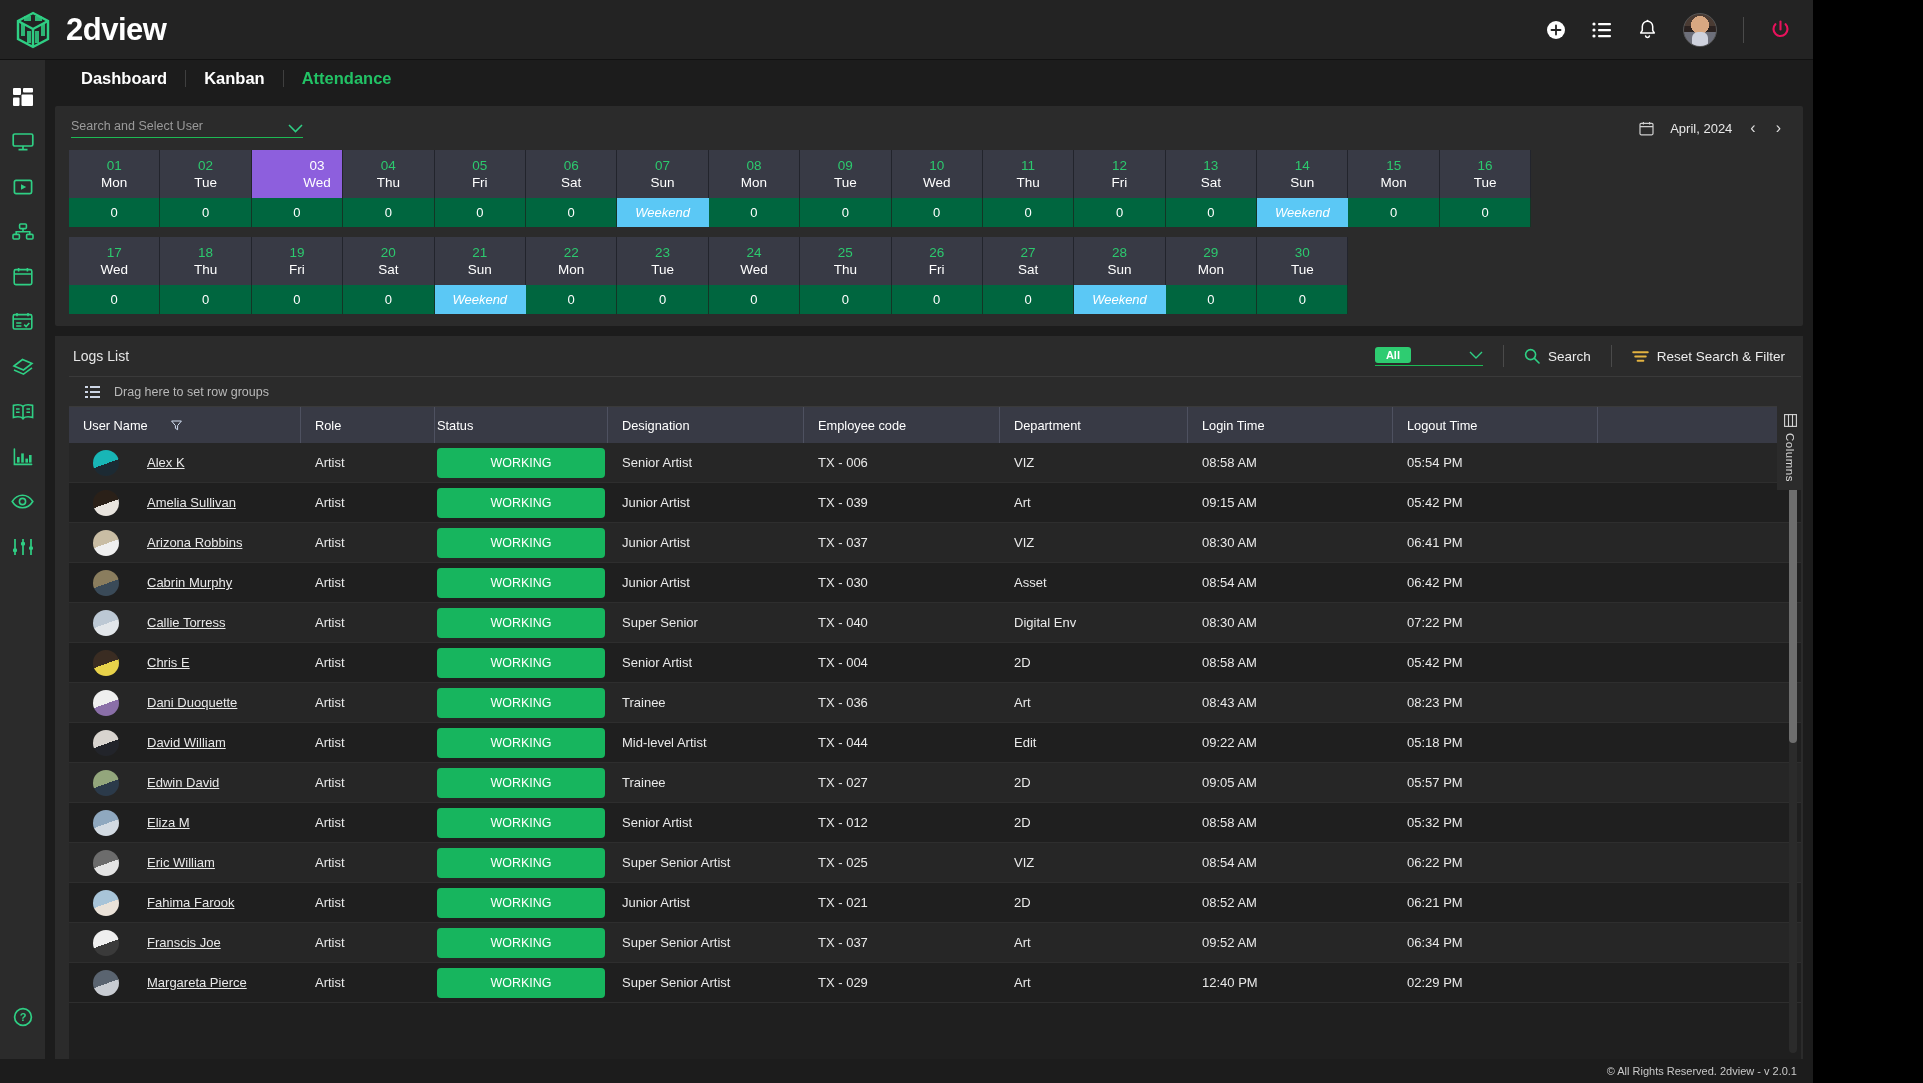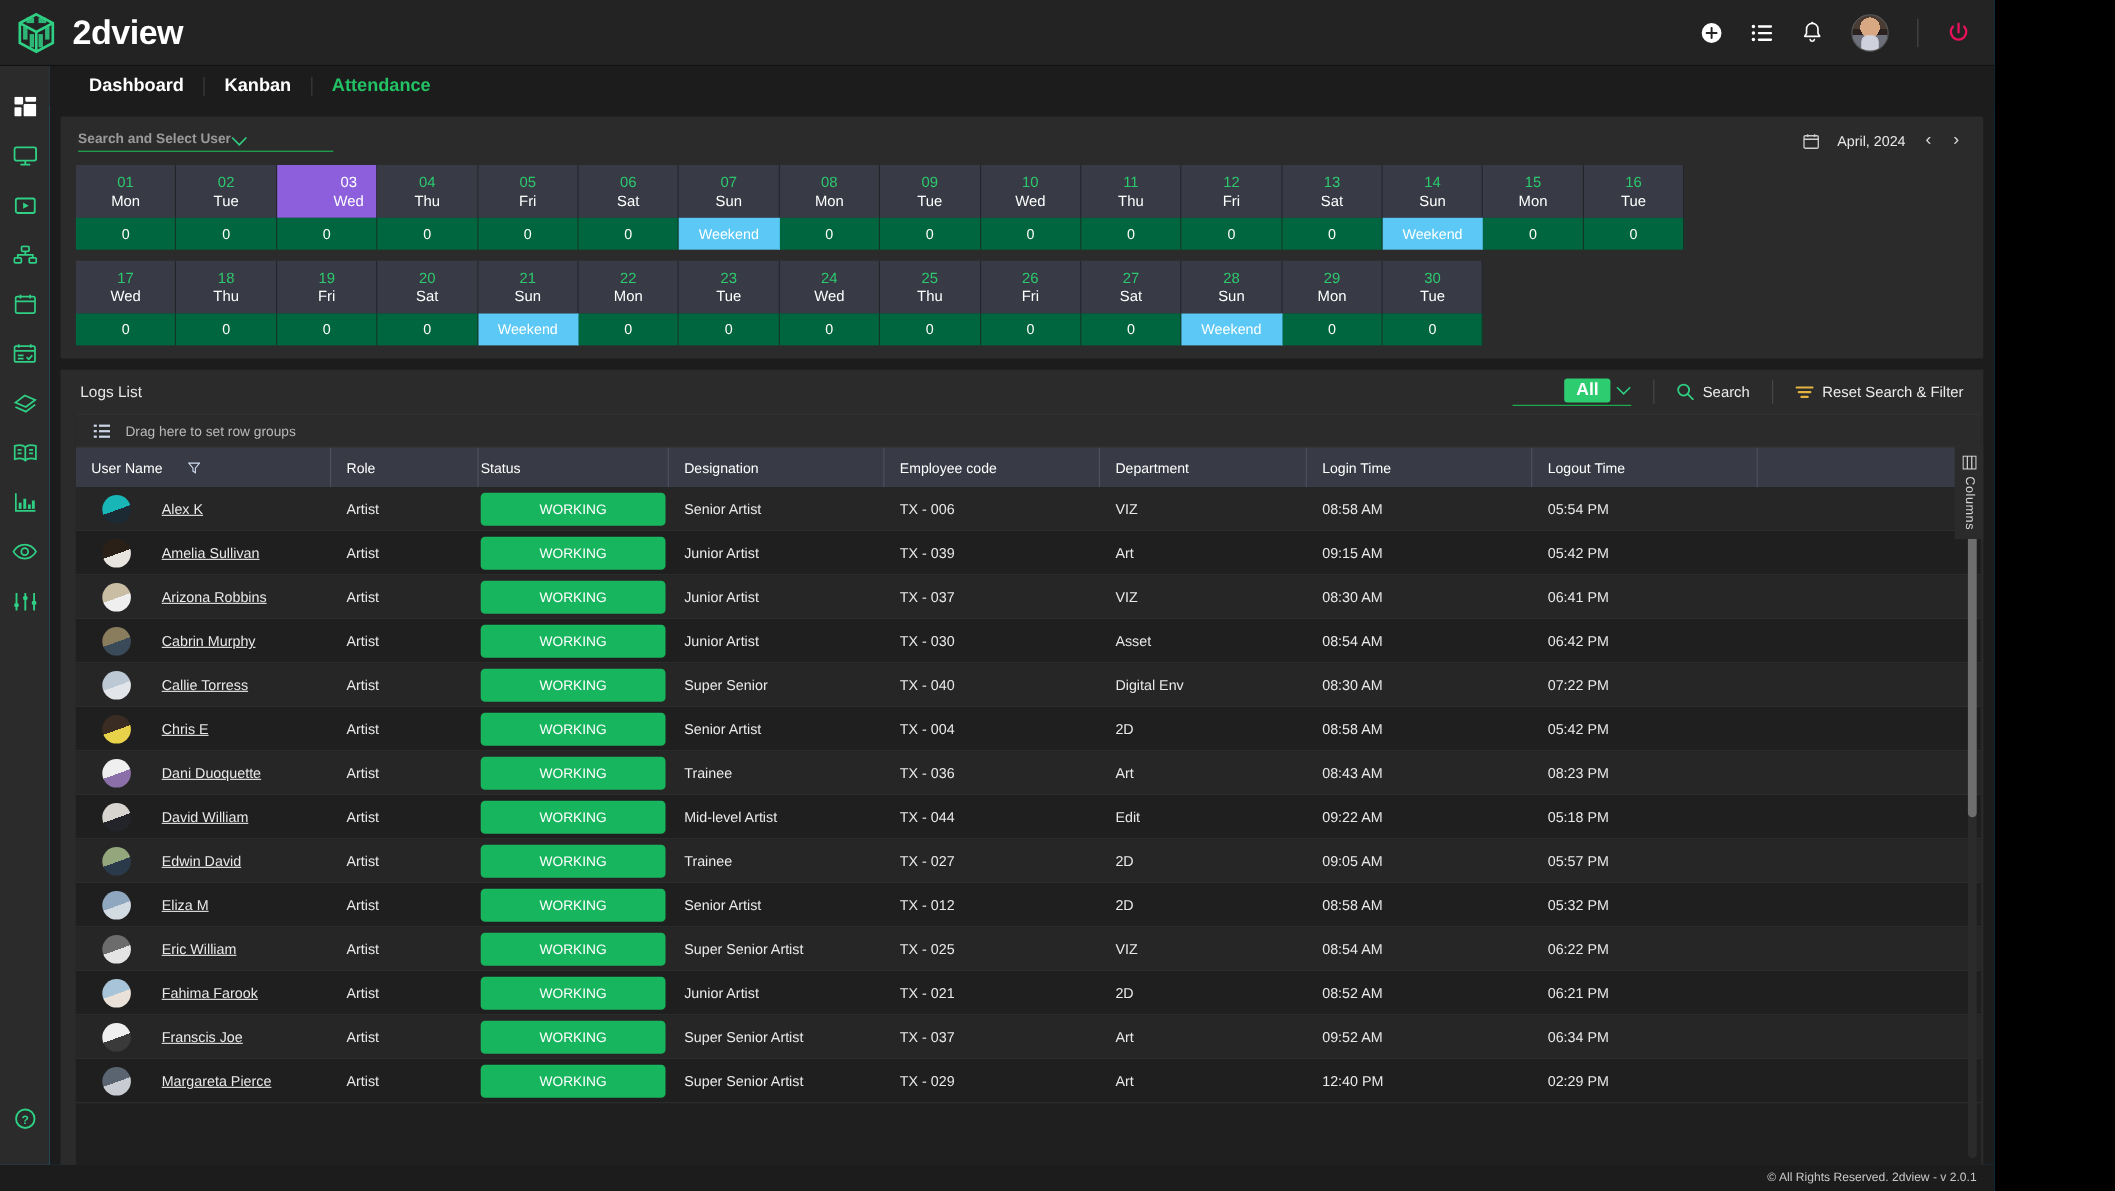--- a/index.html
+++ b/index.html
@@ -80,22 +80,22 @@
   .att-panel {
     margin: 10px 10px 0 10px; background: #2b2b2b;
     border-radius: 2px; padding: 0 0 12px 0;
   }
   .att-head {
     height: 44px; display: flex; align-items: center;
     padding: 0 16px; justify-content: space-between;
   }
   .user-select {
     width: 232px; display: flex; align-items: flex-end;
-    justify-content: flex-start; border-bottom: 1.5px solid #1db954;
-    padding-bottom: 4px; cursor: pointer; font-weight: bold;
+    justify-content: space-between; border-bottom: 1.5px solid #1db954;
+    padding-bottom: 4px; cursor: pointer;
   }
   .user-select span { font-size: 12.5px; color: #9a9a9a; }
   .date-nav { display: flex; align-items: center; gap: 16px; padding-right:4px;}
   .date-label { font-size: 13px; color: #e8e8e8; }
   .date-nav .arrow { font-size: 16px; color: #dcdcdc; cursor: pointer; padding: 0 2px; }
   .cal-ico { display:flex; align-items:center; }
 
   .cal-rows { padding: 0 14px; }
   .cal-row { display: flex; }
   .cal-row + .cal-row { margin-top: 10px; }
@@ -107,42 +107,42 @@
   }
   .cal-top.sel { background: #8d5fdd; padding-left: 40px; }
   .cal-top .dnum { font-size: 13.5px; color: #2cc96e; line-height: 17px; }
   .cal-top.sel .dnum { color: #ffffff; }
   .cal-top .dday { font-size: 13.5px; color: #ffffff; line-height: 17px; }
   .cal-bot {
     height: 29px; background: #00663f; border-right: 1px solid #143525;
     display: flex; align-items: center; justify-content: center;
     font-size: 13px; color: #ffffff; cursor: pointer;
   }
-  .cal-bot.weekend { background: #5bc8f5; color: #ffffff; border-right:1px solid #5bc8f5;}
+  .cal-bot.weekend { background: #5bc8f5; color: #ffffff; border-right:1px solid #5bc8f5;font-style:italic;}
   .cal-cell.empty .cal-top { background: #2b2b2b; border-right: none; }
   .cal-cell.empty .cal-bot { background: #2b2b2b; border-right: none; }
 
   
   .logs-panel {
     margin: 10px 10px 0 10px; background: #2b2b2b; flex: 1;
     display: flex; flex-direction: column; min-height: 0; position: relative;
   }
   .logs-bar {
     height: 40px; flex: 0 0 40px; display: flex; align-items: center;
     padding: 0 18px; justify-content: space-between;
   }
   .logs-title { font-size: 14px; color: #e6e6e6; }
   .logs-tools { display: flex; align-items: center; gap: 0; }
   .sel-all {
     width: 108px; display: flex; align-items: center; justify-content: space-between;
     border-bottom: 1.5px solid #1db954; padding-bottom: 2px; cursor: pointer;
   }
   .pill-all {
-    background: #2ecc71; color: #ffffff; font-size: 16px; font-weight: bold;
-    padding: 2px 11px; border-radius: 3px; margin-left: 47px;
+    background: #2ecc71; color: #ffffff; font-size: 11px; font-weight: bold;
+    padding: 2px 11px; border-radius: 3px;
   }
   .tool-sep { width: 1px; height: 22px; background: #4a4a4a; margin: 0 20px; }
   .tool-btn { display: flex; align-items: center; gap: 8px; cursor: pointer;
     font-size: 13.5px; color: #ececec; }
 
   
   .grid-wrap {
     margin: 0 2px 0 14px; background: #1f1f1f; flex: 1;
     display: flex; flex-direction: column; min-height: 0;
     border-top: 1px solid #3a3a3a; position: relative;

